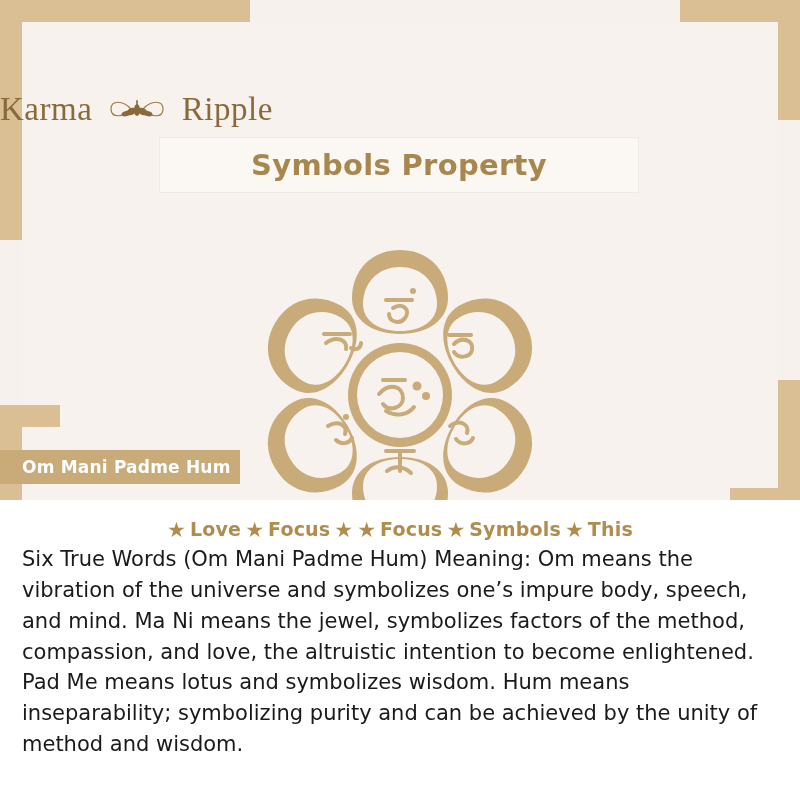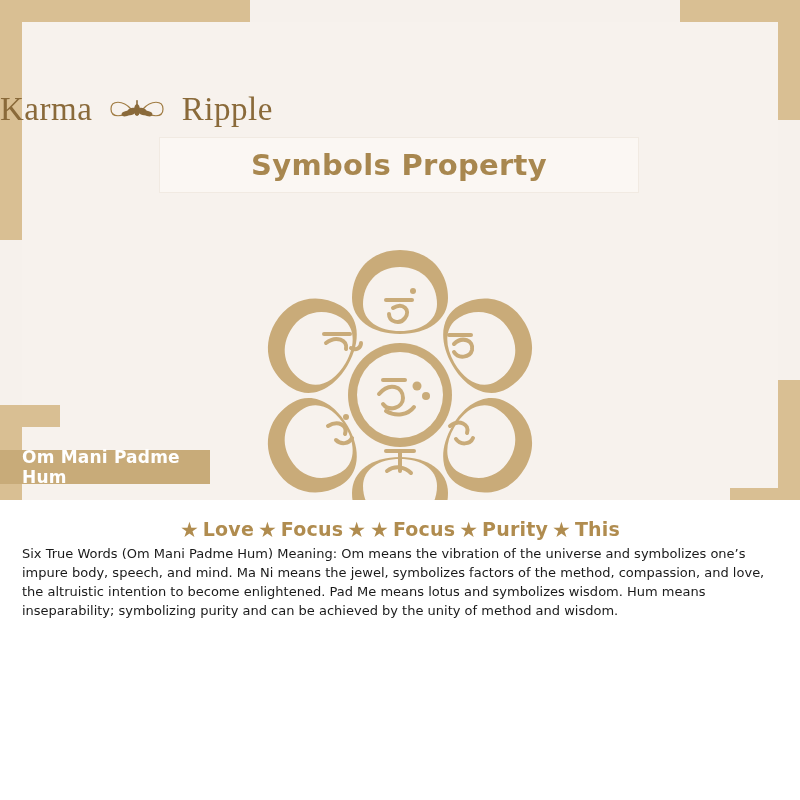--- a/index.html
+++ b/index.html
@@ -103,21 +103,21 @@
     top: 212px;
     width: 300px;
     height: 290px;
   }
 
   
   .tab {
     position: absolute;
     left: 0;
     top: 450px;
-    width: 210px;
+    width: 240px;
     height: 34px;
     background: #c8ab79;
     display: flex;
     align-items: center;
     padding-left: 22px;
     box-sizing: border-box;
   }
   .tab-text {
     font-family: "DejaVu Sans", sans-serif;
     font-weight: bold;
@@ -154,21 +154,21 @@
     letter-spacing: 0.2px;
   }
   .kw-star {
     color: #b08c4f;
     font-size: 21px;
     line-height: 1;
   }
 
   .body-text {
     font-family: "DejaVu Sans", sans-serif;
-    font-size: 13px;
+    font-size: 21px;
     line-height: 1.47;
     color: #1a1a1a;
     margin: 4px 0 0 0;
     text-align: left;
   }
   .body-text.second {
     margin-top: 3px;
   }
 </style>
 </head>
@@ -311,21 +311,21 @@
 
     <div class="keywords">
       <span class="kw-star">★</span>
       <span class="kw">Love</span>
       <span class="kw-star">★</span>
       <span class="kw">Focus</span>
       <span class="kw-star">★</span>
       <span class="kw-star">★</span>
       <span class="kw">Focus</span>
       <span class="kw-star">★</span>
-      <span class="kw">Purity</span>
+      <span class="kw">Symbols</span>
       <span class="kw-star">★</span>
       <span class="kw">This</span>
     </div>
 
     <p class="body-text">Six True Words (Om Mani Padme Hum) Meaning: Om means the vibration of the universe and symbolizes one’s impure body, speech, and mind. Ma Ni means the jewel, symbolizes factors of the method, compassion, and love, the altruistic intention to become enlightened. Pad Me means lotus and symbolizes wisdom. Hum means inseparability; symbolizing purity and can be achieved by the unity of method and wisdom.</p>
   </div>
 
 </div>
 
 </body></html>

